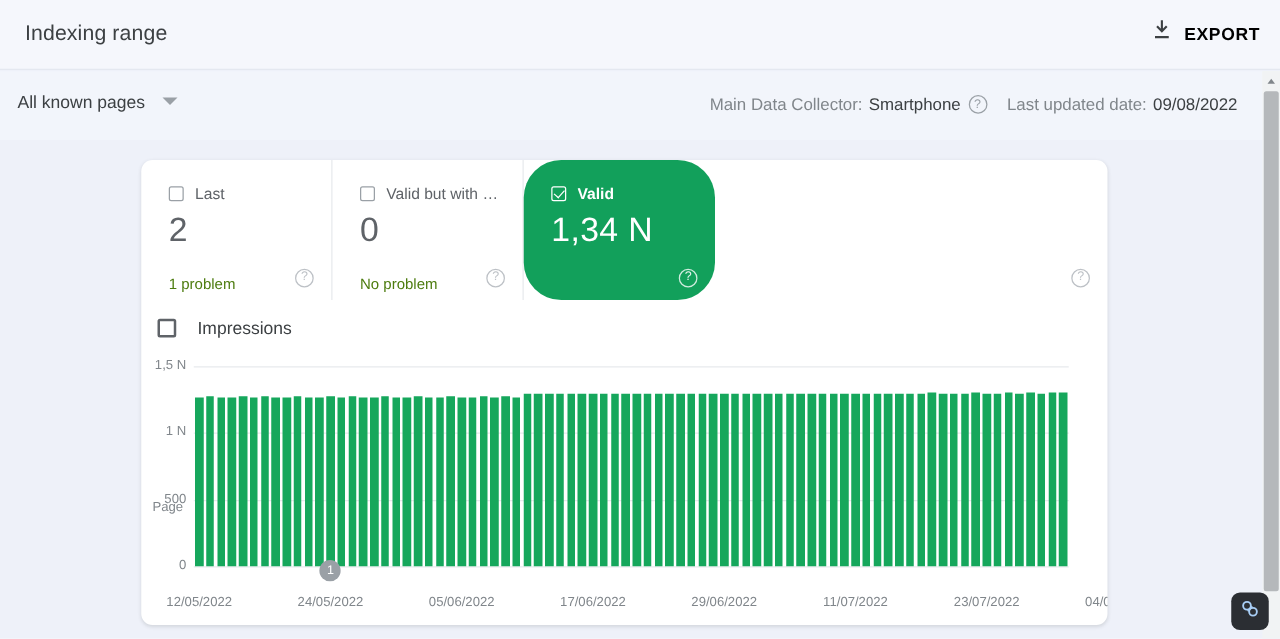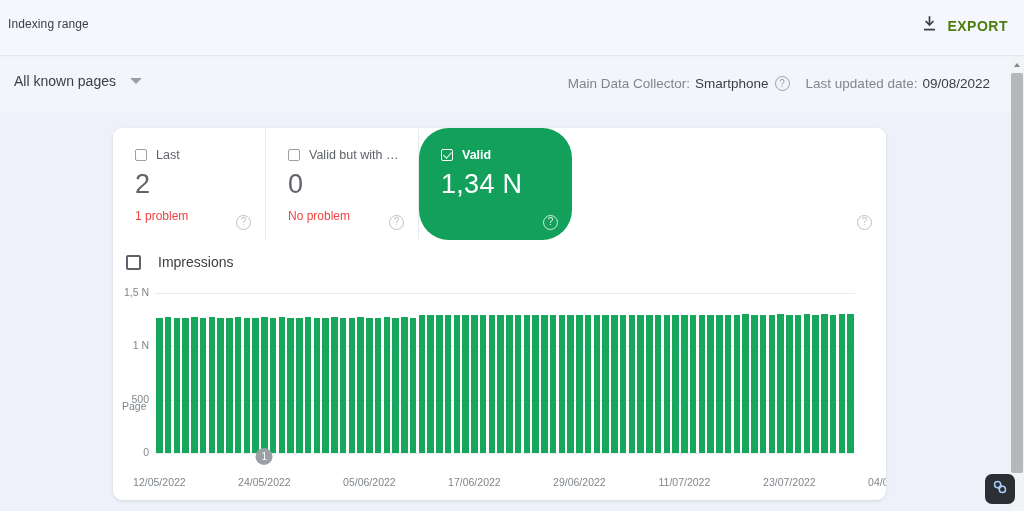--- a/index.html
+++ b/index.html
@@ -20,38 +20,38 @@
   .topbar {
     position: absolute;
     left: 0; top: 0;
     width: 1024px; height: 56px;
     background: #f5f7fc;
     border-bottom: 1px solid #e4e8f0;
     box-sizing: border-box;
   }
   .page-title {
     position: absolute;
-    left: 8px; top: 17px;
-    font-size: 12px;
+    left: 20px; top: 17px;
+    font-size: 17px;
     color: #3c4043;
     letter-spacing: .1px;
   }
   .export-btn {
     position: absolute;
     right: 16px; top: 16px;
     display: flex;
     align-items: center;
     gap: 10px;
     cursor: pointer;
     user-select: none;
   }
   .export-label {
     font-size: 14px;
     font-weight: bold;
-    color: #4d7c0f;
+    color: #000000;
     letter-spacing: .5px;
   }
 
   
   .subbar {
     position: absolute;
     left: 0; top: 57px;
     width: 1024px; height: 55px;
     background: #f2f5fb;
     box-sizing: border-box;
@@ -177,23 +177,23 @@
   }
   .card-value {
     margin-top: 7px;
     font-size: 27px;
     color: #5f6368;
     font-weight: normal;
     letter-spacing: .3px;
   }
   .card.selected .card-value { color: #ffffff; }
   .card-sub {
-    margin-top: 9px;
+    margin-top: 20px;
     font-size: 12px;
-    color: #ef4444;
+    color: #4d7c0f;
   }
   .card-help {
     position: absolute;
     right: 14px; bottom: 10px;
     width: 13px; height: 13px;
     border: 1px solid #bdc1c6;
     border-radius: 50%;
     color: #bdc1c6;
     font-size: 10px;
     line-height: 11px;

